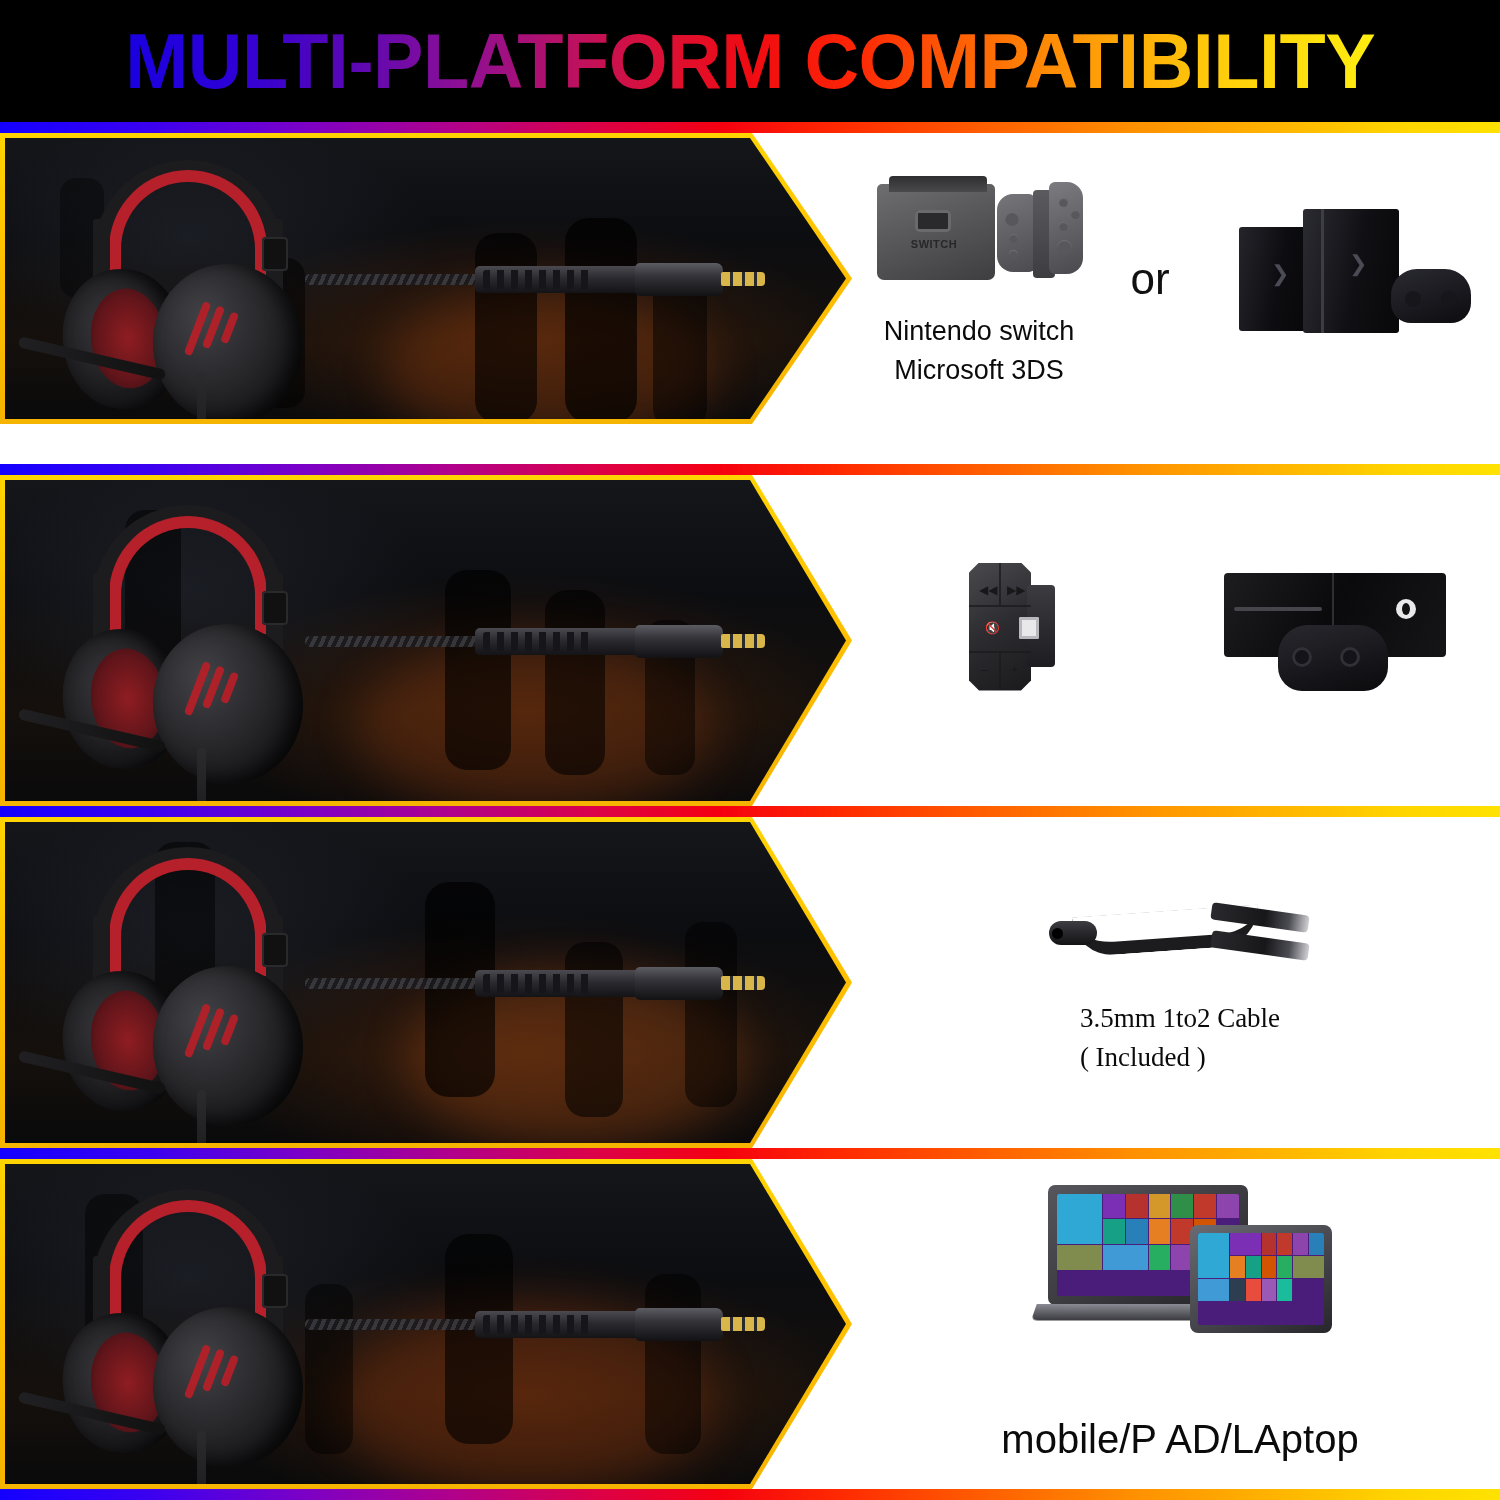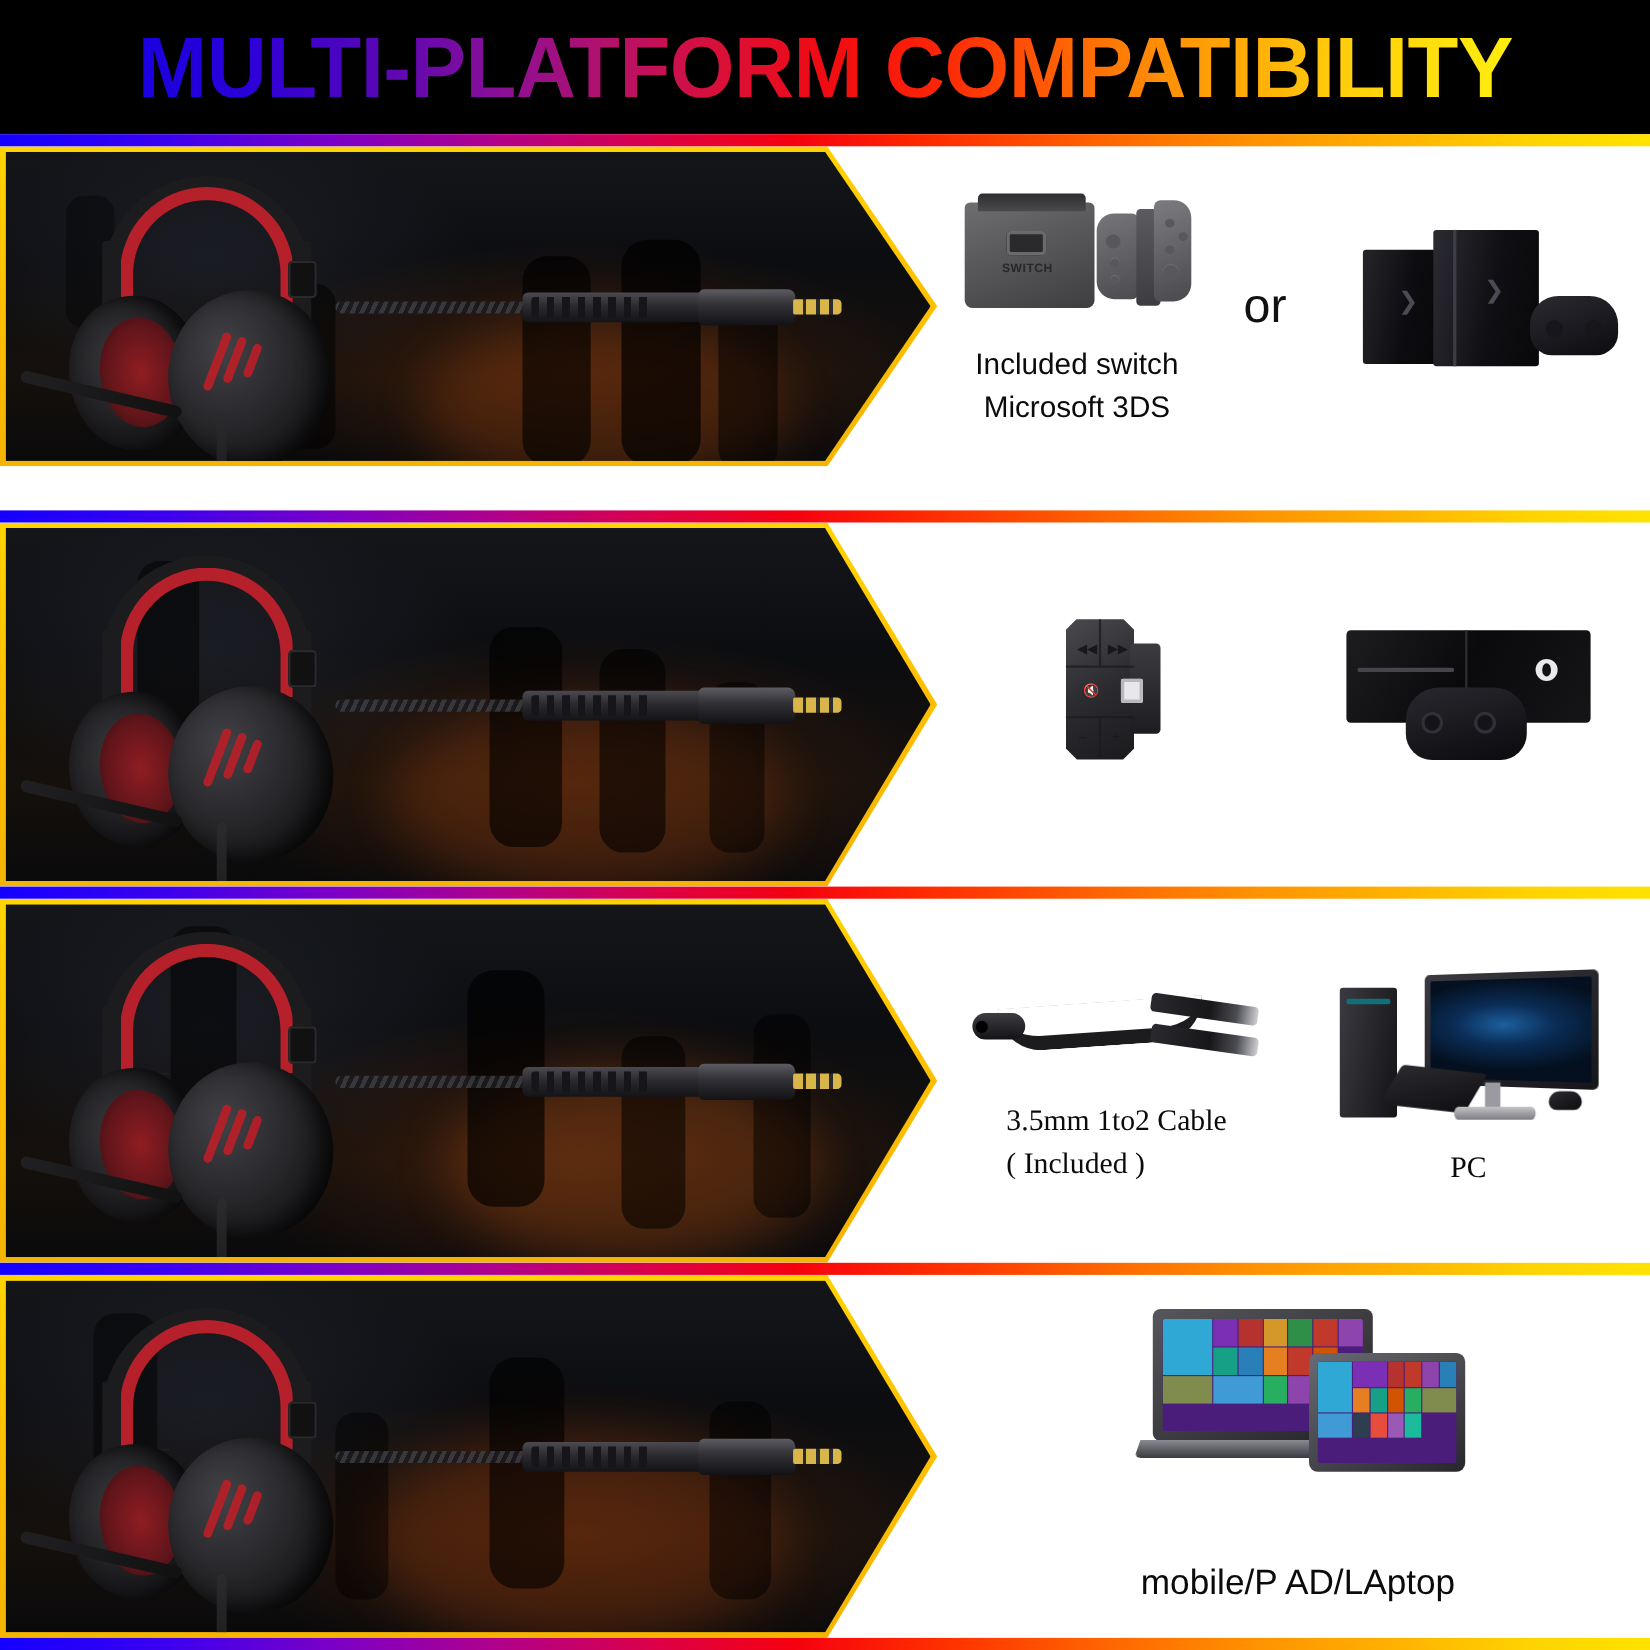--- a/index.html
+++ b/index.html
@@ -433,21 +433,21 @@
           <div class="sw-btn" style="left:132px;top:44px;width:14px;height:14px"></div>
           <div class="sw-btn" style="left:136px;top:66px;width:9px;height:9px"></div>
           <div class="sw-btn" style="left:136px;top:82px;width:9px;height:9px"></div>
           <div class="sw-btn" style="left:186px;top:30px;width:9px;height:9px"></div>
           <div class="sw-btn" style="left:198px;top:42px;width:9px;height:9px"></div>
           <div class="sw-btn" style="left:186px;top:54px;width:9px;height:9px"></div>
           <div class="sw-btn" style="left:184px;top:72px;width:15px;height:15px"></div>
         </div>
         <div style="height:26px"></div>
         <div class="slot-caption">
-          <div>Included switch</div>
+          <div>Nintendo switch</div>
           <div>Microsoft 3DS</div>
         </div>
       </div>
 
       <div class="slot" style="width:104px">
         <div class="or-text">or</div>
       </div>
 
       <div class="slot" style="width:298px">
         <div class="dev ps">
@@ -571,36 +571,20 @@
           <div class="spl-m1"></div>
           <div class="spl-m2"></div>
         </div>
         <div style="height:18px"></div>
         <div class="slot-caption" style="text-align:left">
           <div>3.5mm 1to2 Cable</div>
           <div>( Included )</div>
         </div>
       </div>
 
-      <div class="slot" style="width:320px">
-        <div class="dev pc">
-          <div class="pc-tower"></div>
-          <div class="pc-mon">
-              <div class="pc-screen"></div>
-            </div>
-          <div class="pc-kbd"></div>
-          <div class="pc-stand"></div>
-          <div class="pc-base"></div>
-          <div class="pc-mouse"></div>
-        </div>
-        <div style="height:16px"></div>
-        <div class="slot-caption">
-          <div>PC</div>
-        </div>
-      </div>
     </div>
   </div>
 
   <div class="rainbow" style="top:1148px"></div>
 
   <div class="row" style="top:1159px; height:330px;">
     <div class="panel">
       <div class="panel-inner">
         <div class="smoke" style="left:330px;top:140px;width:380px;height:190px;background:rgba(185,75,18,.22)"></div>
         <div class="sil" style="left:80px;top:30px;width:58px;height:165px;border-radius:20px;opacity:.45"></div>
@@ -673,21 +657,21 @@
               <div class="tile" style="background:#7f8c4d;grid-column:span 2"></div>
               <div class="tile" style="background:#3f9ad6;grid-column:span 2"></div>
               <div class="tile" style="background:#2c3e50"></div>
               <div class="tile" style="background:#e74c3c"></div>
               <div class="tile" style="background:#9b59b6"></div>
               <div class="tile" style="background:#1abc9c"></div>
             </div>
           </div>
         </div>
         <div style="height:70px"></div>
-        <div class="slot-caption" style="font-size:32px">
+        <div class="slot-caption" style="font-size:40px">
           <div>mobile/P AD/LAptop</div>
         </div>
       </div>
     </div>
   </div>
 
   <div class="rainbow bottom-bar"></div>
 
 </div>
 

